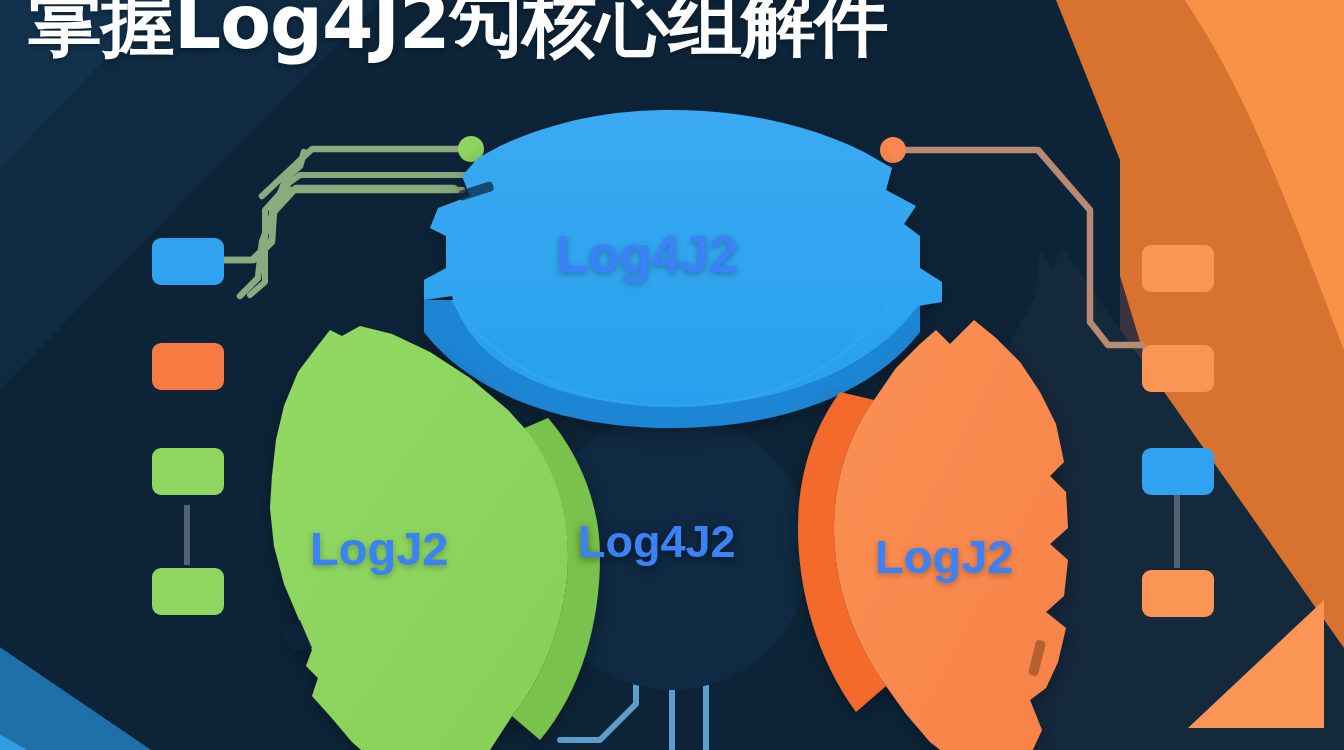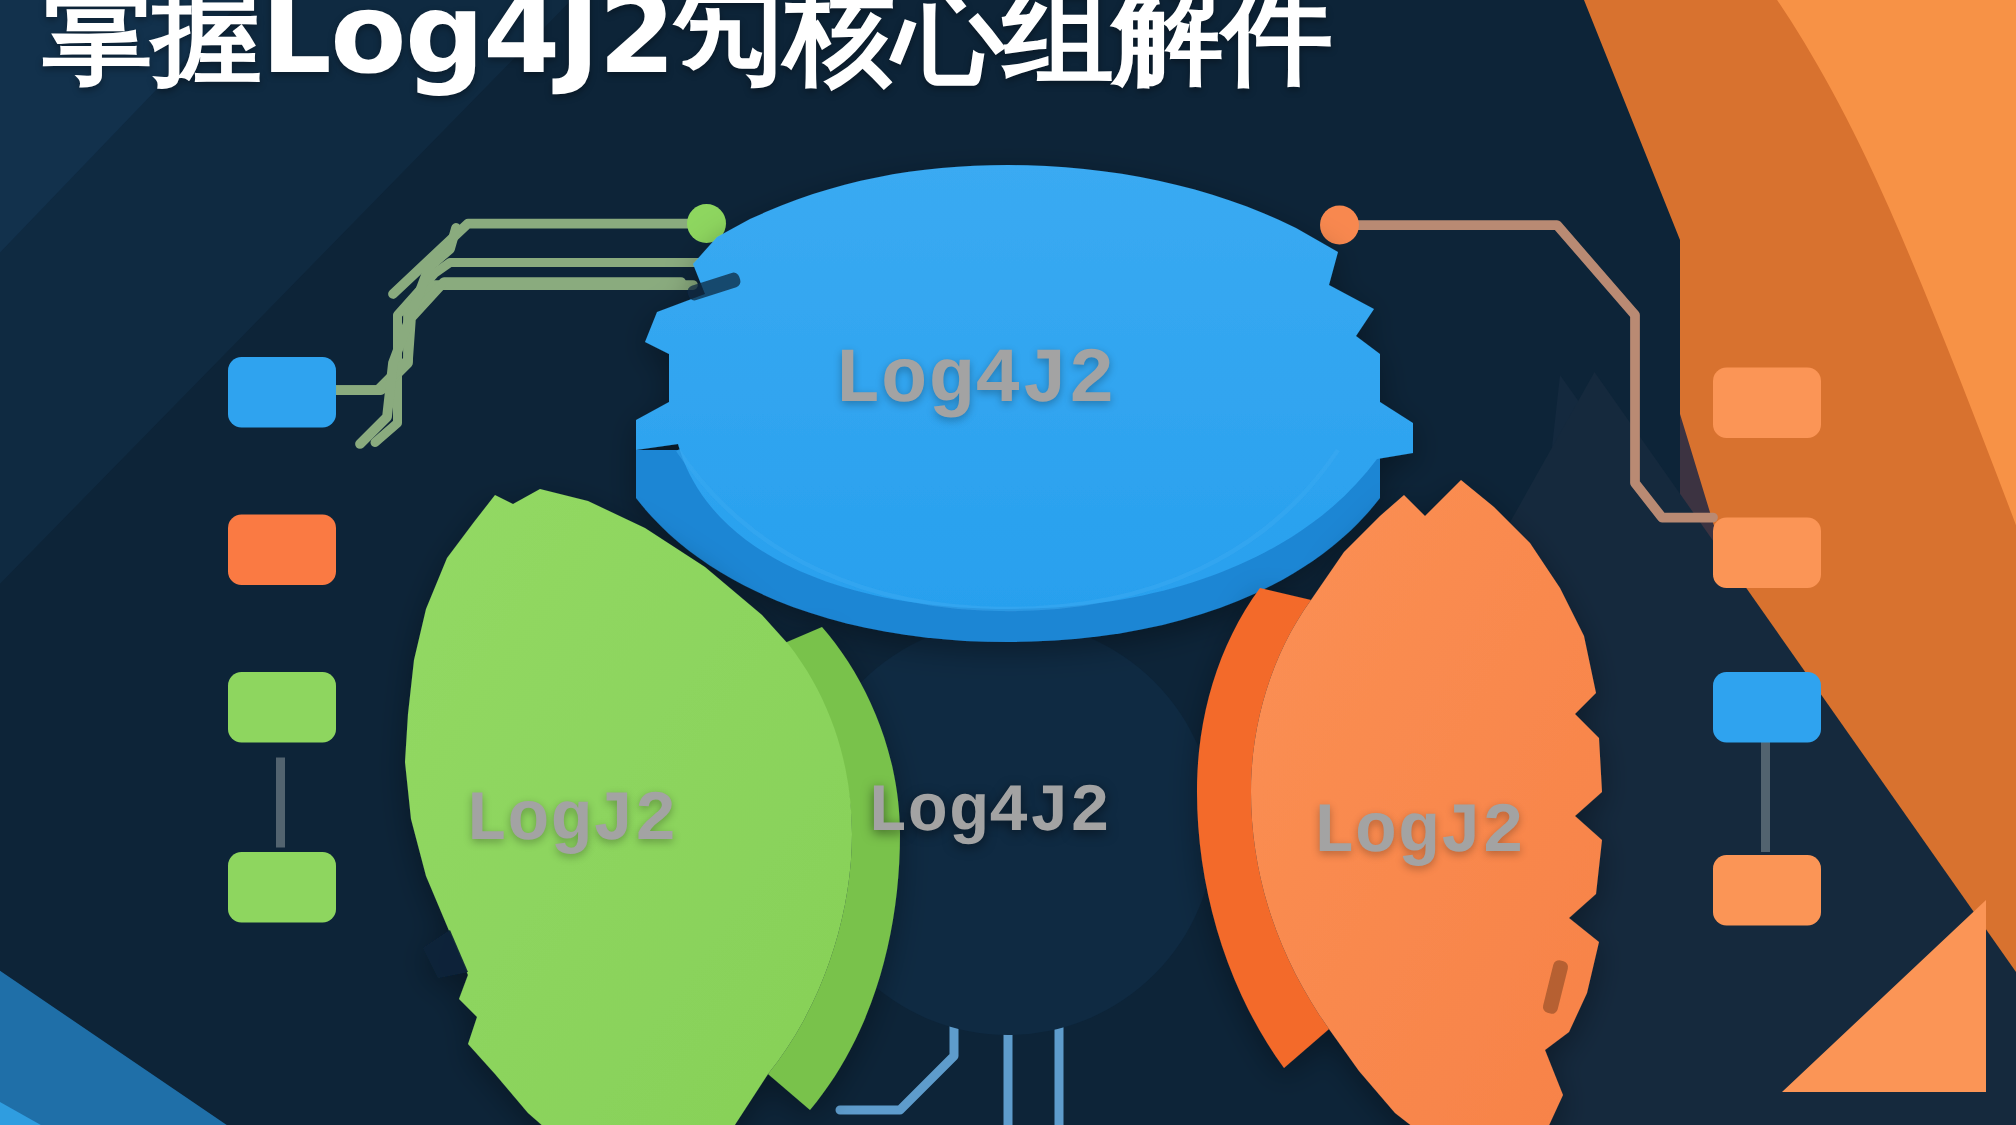--- a/index.html
+++ b/index.html
@@ -44,23 +44,23 @@
     font-weight: 700;
     color: #ffffff;
     letter-spacing: -1px;
     white-space: nowrap;
     font-family: "DejaVu Sans", "Liberation Sans", sans-serif;
     text-shadow: 0 2px 5px rgba(0,0,0,0.35);
   }
   .seg-label {
     position: absolute;
     font-weight: 700;
-    color: #a3a3a3;
+    color: #3b82f6;
     white-space: nowrap;
-    font-family: Liberation Mono, monospace;
+    font-family: Liberation Sans, sans-serif;
     text-shadow: 0 2px 6px rgba(0,0,0,0.28);
   }
   .seg-label.blue-lbl {
     left: 556px; top: 224px;
     font-size: 52px;
   }
   .seg-label.green-lbl {
     left: 310px; top: 521px;
     font-size: 47px;
   }

